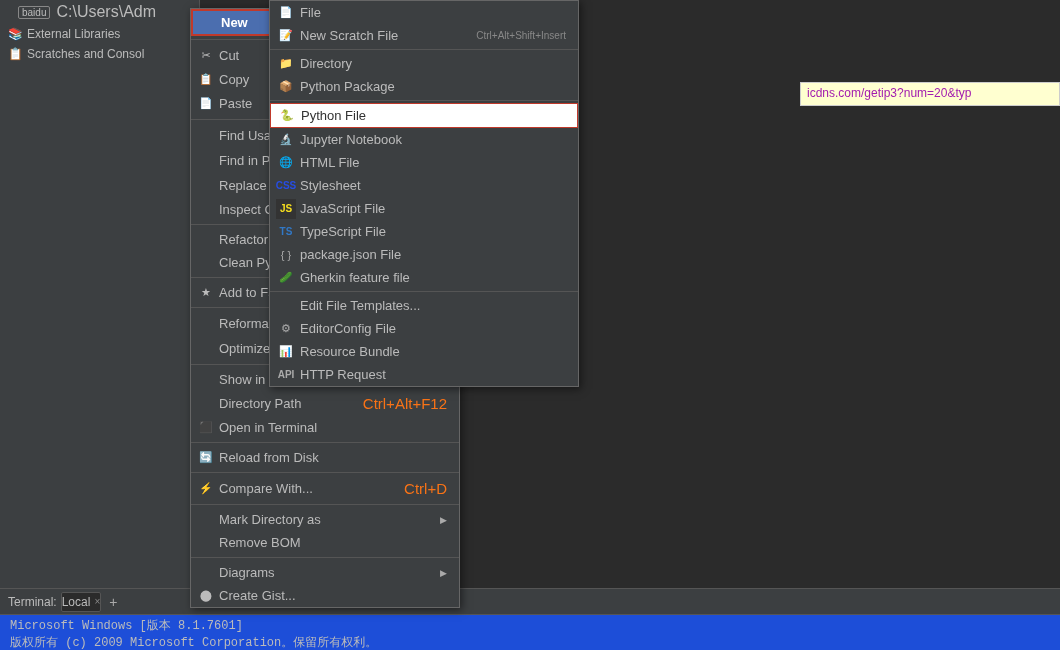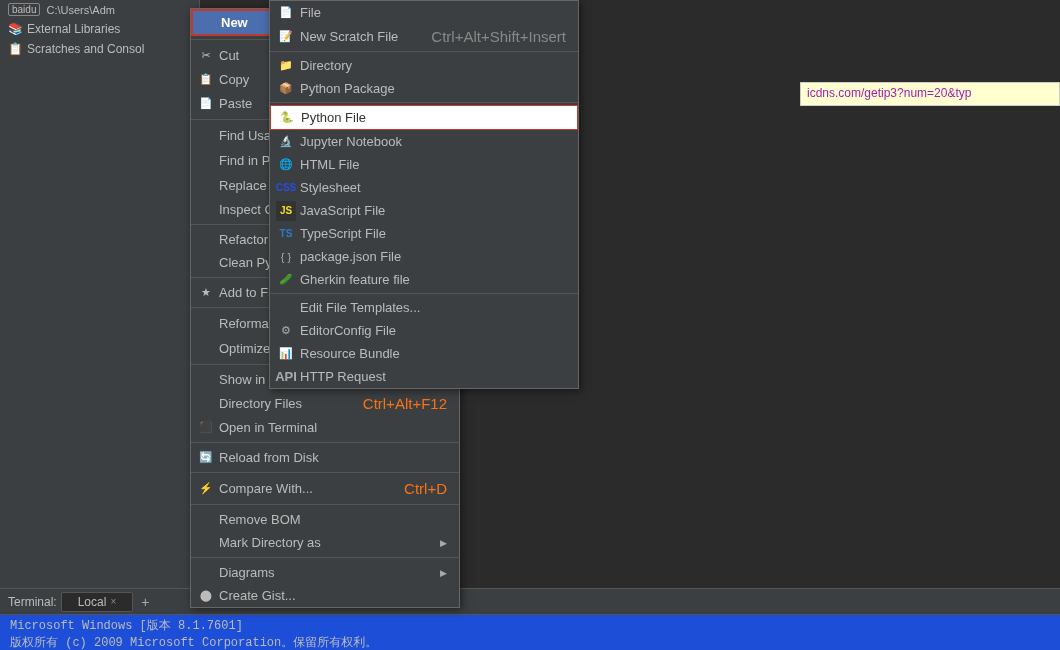--- a/index.html
+++ b/index.html
@@ -86,21 +86,21 @@
 
     .terminal-label {
       color: #bbb;
       font-size: 12px;
     }
 
     .terminal-tab {
       background: #2b2b2b;
       color: #bbb;
       border: 1px solid #555;
-      padding: 2px 16px;
+      padding: 2px 0;
       font-size: 12px;
       border-radius: 2px;
       display: flex;
       align-items: center;
       gap: 4px;
     }
 
     .terminal-tab .close-x {
       color: #888;
       font-size: 10px;
@@ -241,21 +241,21 @@
     .icon-pkg { color: #e8b86d; }
     .icon-jupyter { color: #f37726; }
     .icon-html { color: #e44d26; }
     .icon-json { color: #aaa; }
     .icon-gherkin { color: #5da544; }
 
     
     .baidu-row {
       display: flex;
       align-items: center;
-      padding: 3px 8px;
+      padding: 3px 18px;
       color: #bbb;
       font-size: 12px;
       gap: 3px;
       background: #3c3f41;
     }
 
     .baidu-badge {
       border: 1px solid #888;
       color: #bbb;
       font-size: 10px;
@@ -265,21 +265,21 @@
     }
   </style>
 </head>
 <body>
 
 <div class="ide-background">
 
   <div class="sidebar">
     <div class="baidu-row">
       <span class="baidu-badge">baidu</span>
-      <span style="color:#bbb;font-size:11px;">C:\Users\Adm</span>
+      <span style="color:#bbb;font-size:16px;">C:\Users\Adm</span>
     </div>
     <div class="sidebar-item">
       <span style="color:#6ab0f5;">📚</span>
       <span>External Libraries</span>
     </div>
     <div class="sidebar-item">
       <span style="color:#aaa;">📋</span>
       <span>Scratches and Consol</span>
     </div>
   </div>
@@ -380,21 +380,21 @@
       <span class="shortcut">Ctrl+Alt+O</span>
     </div>
 
     <div class="menu-separator"></div>
 
     <div class="menu-item">
       <span>Show in Explorer</span>
     </div>
 
     <div class="menu-item">
-      <span>Directory Files</span>
+      <span>Directory Path</span>
       <span class="shortcut">Ctrl+Alt+F12</span>
     </div>
 
     <div class="menu-item">
       <span class="item-icon">⬛</span>
       <span>Open in Terminal</span>
     </div>
 
     <div class="menu-separator"></div>
 
@@ -407,28 +407,28 @@
     <div class="menu-separator"></div>
 
     <div class="menu-item">
       <span class="item-icon">⚡</span>
       <span>Compare With...</span>
       <span class="shortcut">Ctrl+D</span>
     </div>
 
     <div class="menu-separator"></div>
 
-    <div class="menu-item">
-      <span>Remove BOM</span>
-    </div>
-
     <div class="menu-item has-submenu">
       <span>Mark Directory as</span>
     </div>
 
+    <div class="menu-item">
+      <span>Remove BOM</span>
+    </div>
+
     <div class="menu-separator"></div>
 
     <div class="menu-item has-submenu">
       <span>Diagrams</span>
     </div>
 
     <div class="menu-item">
       <span class="item-icon">⬤</span>
       <span>Create Gist...</span>
     </div>
@@ -437,21 +437,21 @@
   <div class="submenu-new">
 
     <div class="submenu-item">
       <span class="item-icon icon-file">📄</span>
       <span>File</span>
     </div>
 
     <div class="submenu-item">
       <span class="item-icon icon-scratch">📝</span>
       <span>New Scratch File</span>
-      <span style="margin-left:auto; color:#888; font-size:15px;">Ctrl+Alt+Shift+Insert</span>
+      <span style="margin-left:auto; color:#888; font-size:10px;">Ctrl+Alt+Shift+Insert</span>
     </div>
 
     <div class="submenu-separator"></div>
 
     <div class="submenu-item">
       <span class="item-icon icon-dir">📁</span>
       <span>Directory</span>
     </div>
 
     <div class="submenu-item">
@@ -511,18 +511,18 @@
       <span class="item-icon" style="color:#aaa;">⚙</span>
       <span>EditorConfig File</span>
     </div>
 
     <div class="submenu-item">
       <span class="item-icon" style="color:#aaa;">📊</span>
       <span>Resource Bundle</span>
     </div>
 
     <div class="submenu-item">
-      <span class="item-icon" style="color:#aaa;font-size:13px;font-weight:bold;">API</span>
+      <span class="item-icon" style="color:#aaa;font-size:10px;font-weight:bold;">API</span>
       <span>HTTP Request</span>
     </div>
   </div>
 
 </div>
 
 </body></html>

